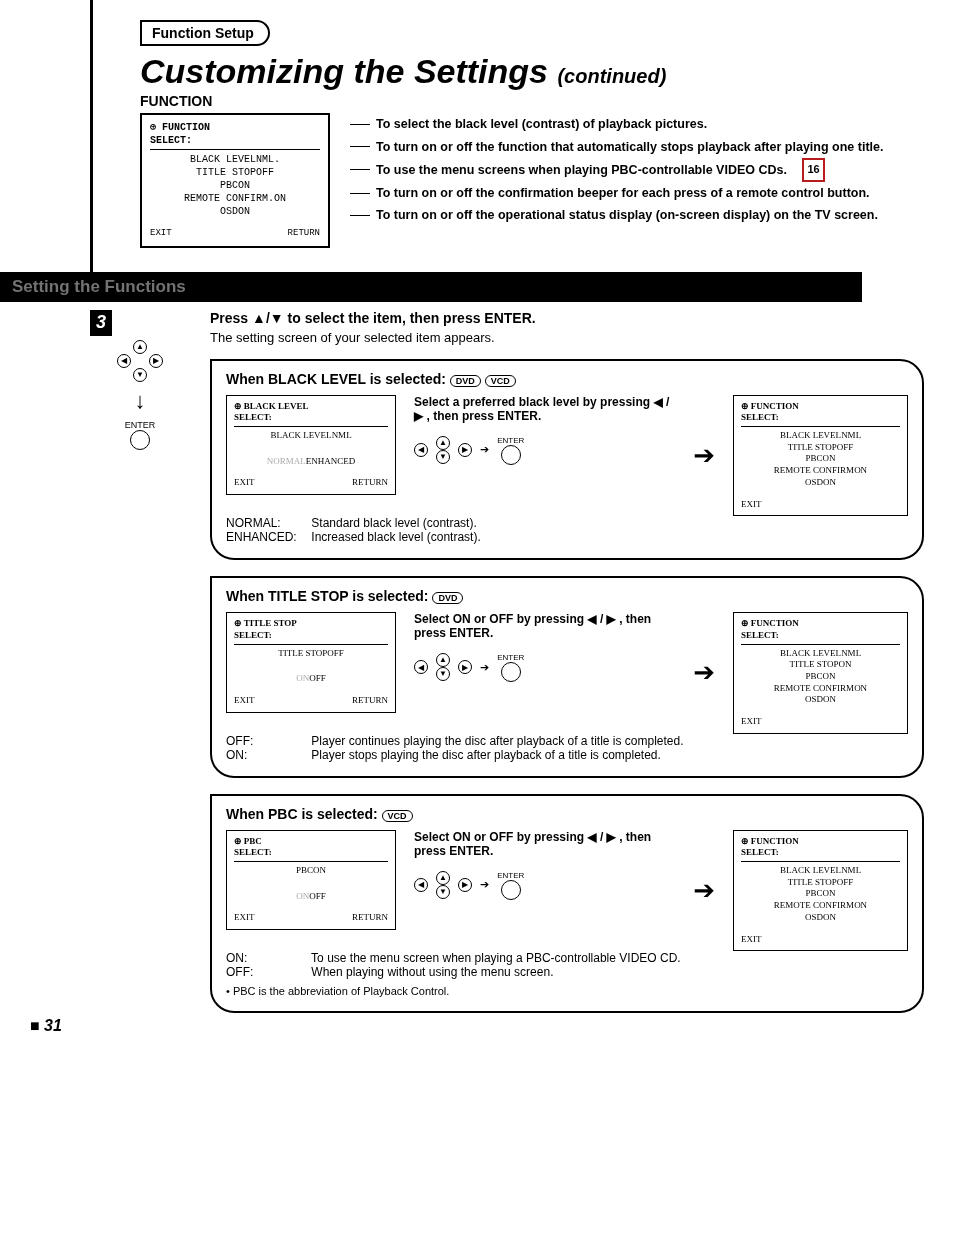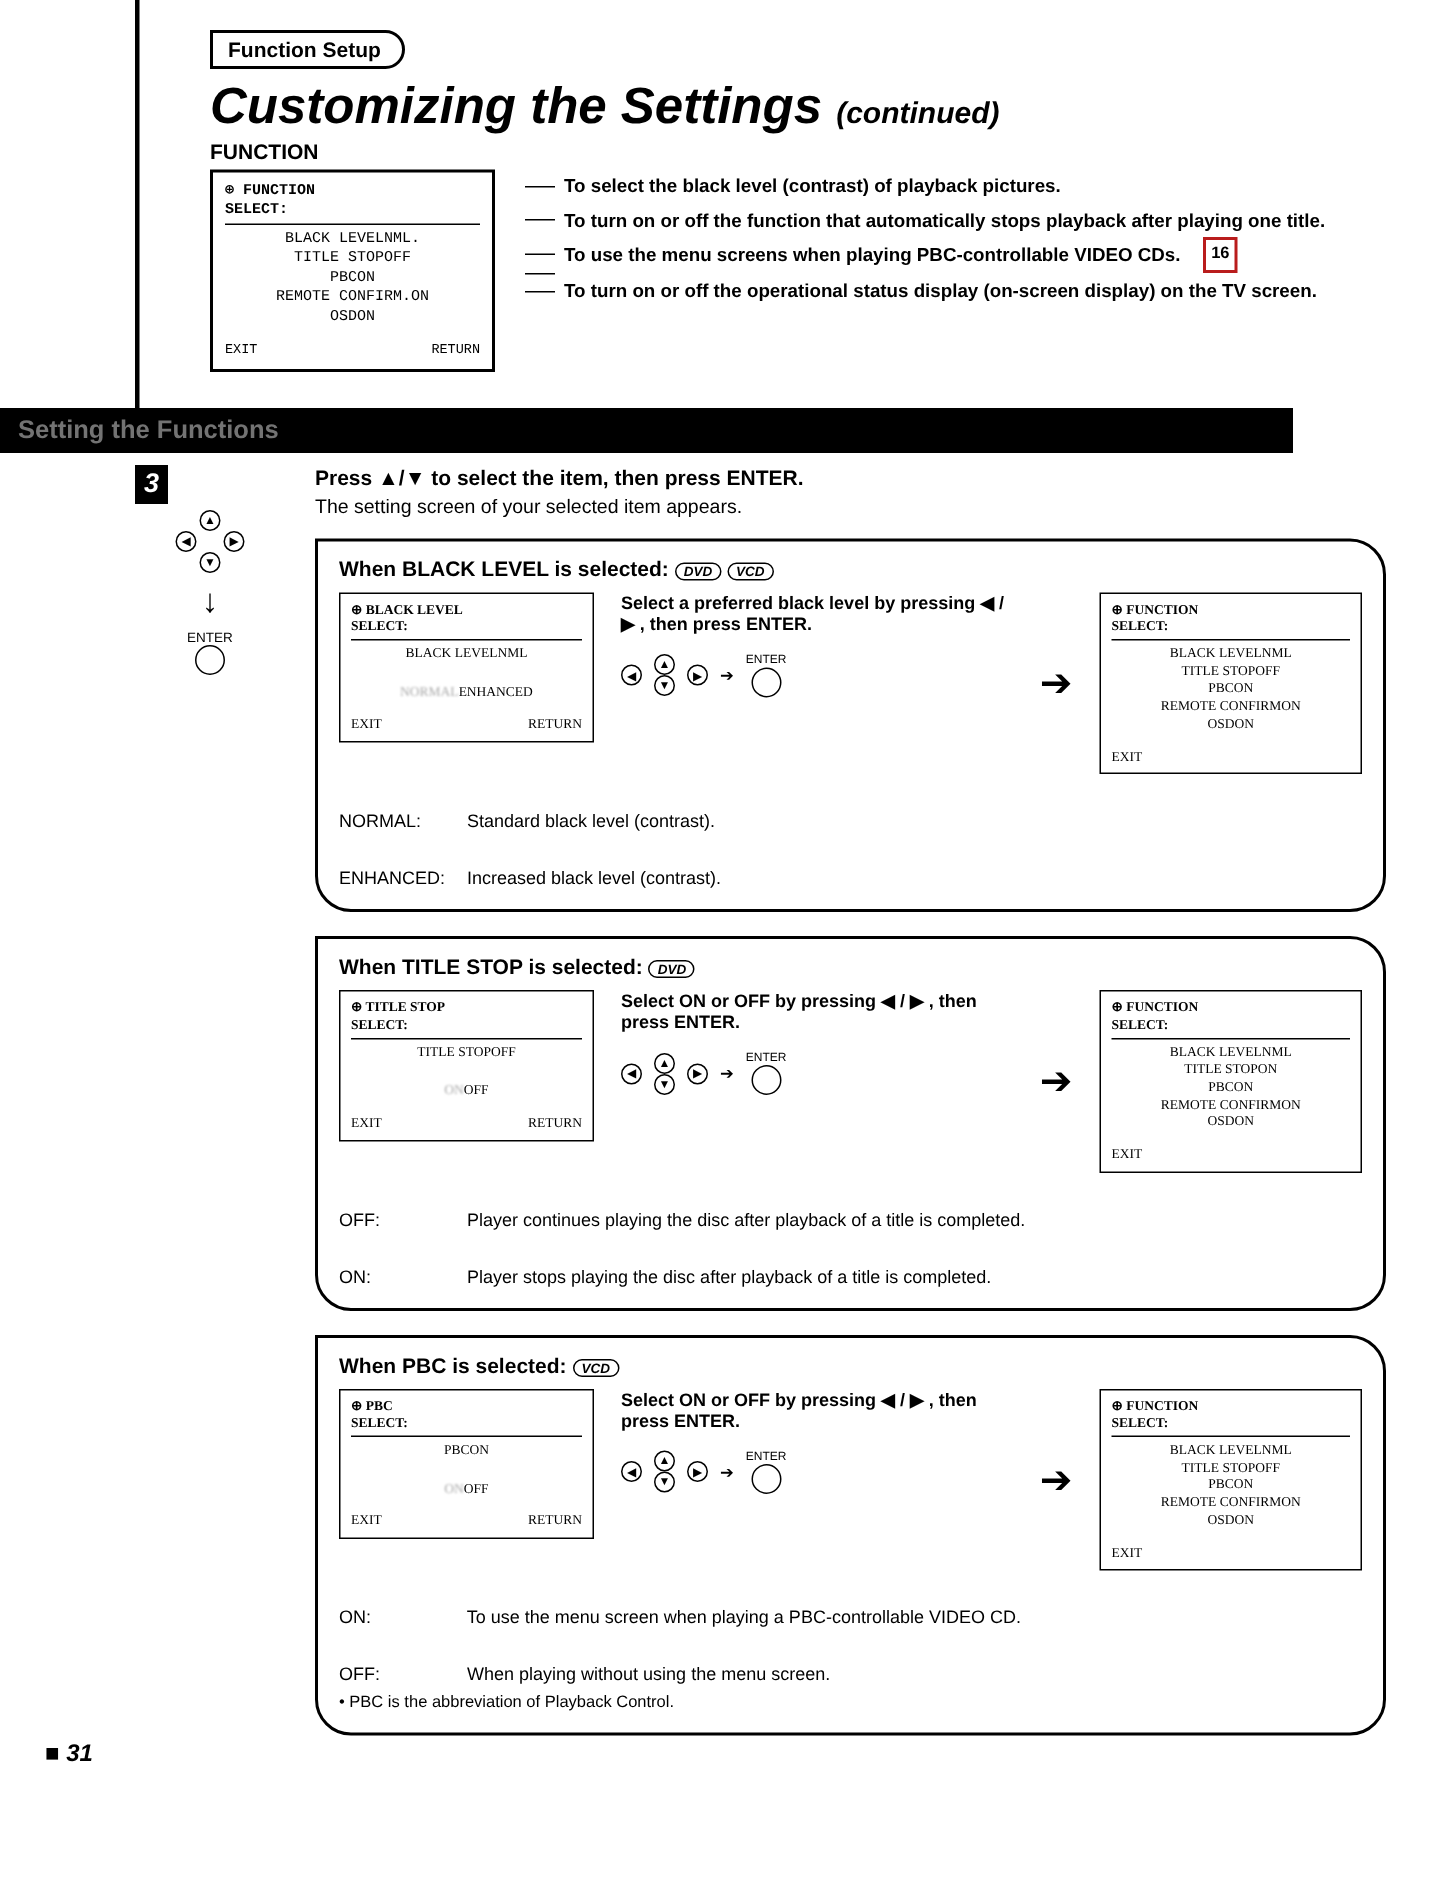--- a/index.html
+++ b/index.html
@@ -112,38 +112,38 @@
     border-radius: 24px;
     border-top-left-radius: 0;
     padding: 10px 14px 14px;
     margin-bottom: 16px;
     font-size: 12px;
   }
   .panel-title { font-weight: bold; font-size: 14px; margin-bottom: 8px; }
   .badge {
     border: 1px solid #000; border-radius: 10px;
     font-size: 9px; padding: 0 5px;
-    font-weight: bold; font-style: italic;
+    font-weight: bold; 
     display: inline-block;
   }
   .panel-body { display: flex; gap: 18px; align-items: flex-start; }
   .mini-osd {
     border: 1.5px solid #000;
     width: 170px;
     padding: 5px 7px;
     font-family: Liberation Serif, serif;
     font-size: 9px;
     line-height: 1.3;
   }
   .mid-col { flex: 1; font-size: 12px; }
   .mid-col .bold { font-weight: bold; }
   .nav-icons { display:flex; align-items:center; gap:8px; margin-top:10px; font-size:11px; }
   .arrow-big { font-size: 26px; align-self:center; }
   .result-osd { width: 175px; }
-  .def-row { font-size: 12px; margin-top: 24px; }
+  .def-row { font-size: 12px; margin-top: 0; }
   .def-row .lbl { display:inline-block; width: 82px; }
   .bullet { font-size: 11px; margin-top: 6px; }
   .page-num {
     position: absolute;
     bottom: 4px; left: 30px;
     font-size: 16px; font-weight: bold; font-style: italic;
   }
   .page-num::before {
     content: "■ ";
     font-style: normal;
@@ -204,20 +204,21 @@
           <span class="dash"></span>
           <span>To select the black level (contrast) of playback pictures.</span>
         </div>
       <div class="line">
           <span class="dash"></span>
           <span>To turn on or off the function that automatically stops playback after playing one title.</span>
         </div>
       <div class="line"><span class="dash"></span><span>To use the menu screens when playing PBC-controllable VIDEO CDs.</span>&nbsp;<span class="page-ref">16</span></div>
       <div class="line">
           <span class="dash"></span>
+          <span>To turn on or off the confirmation beeper for each press of a remote control button.</span>
         </div>
       <div class="line">
           <span class="dash"></span>
           <span>To turn on or off the operational status display (on-screen display) on the TV screen.</span>
         </div>
     </div>
   </div>
 
   <div class="black-bar">Setting the Functions</div>
 

